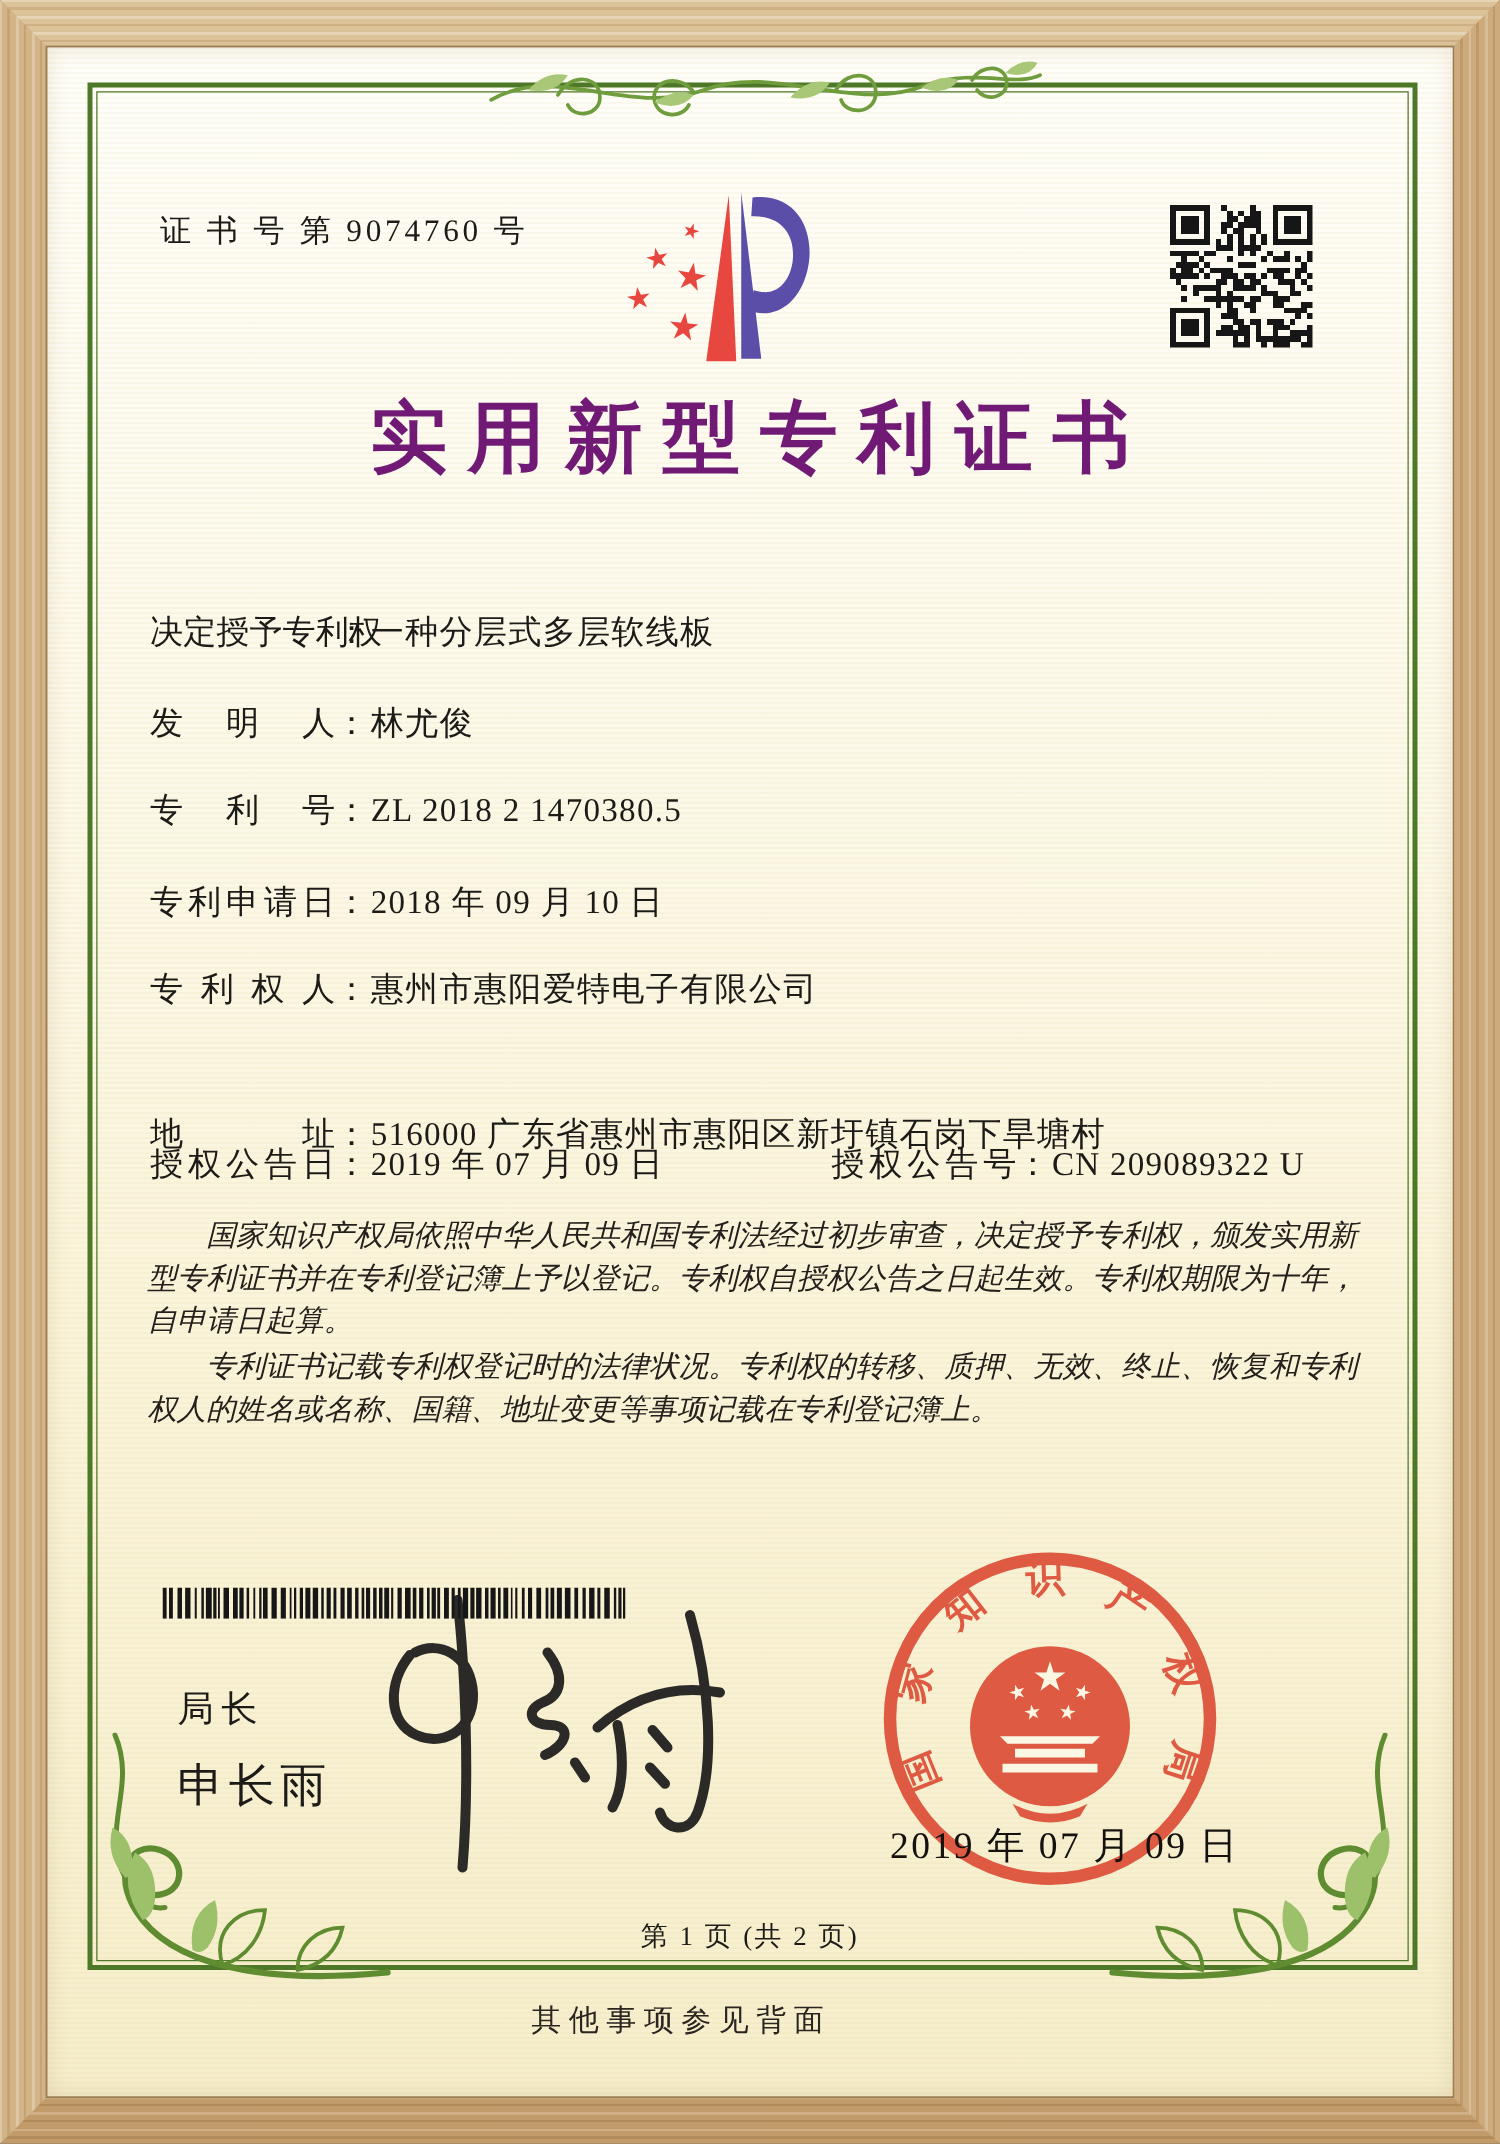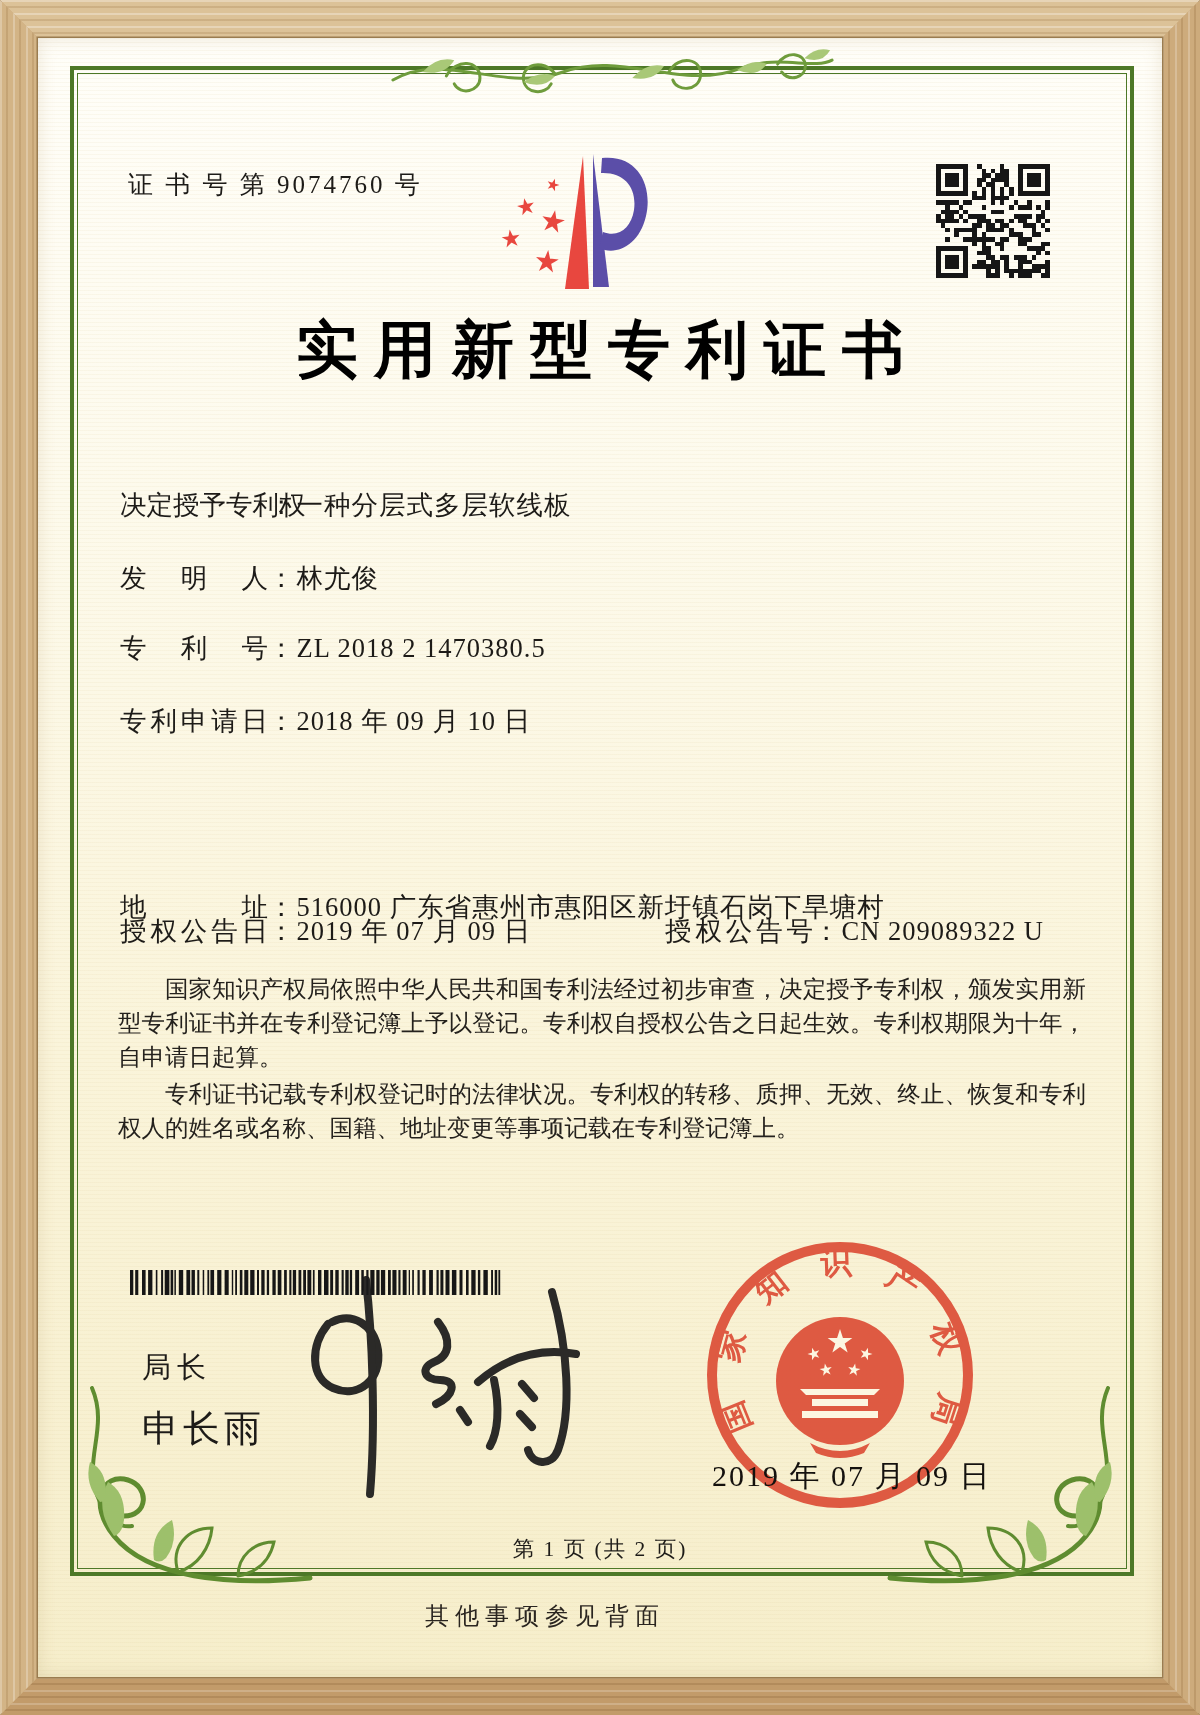--- a/index.html
+++ b/index.html
@@ -37,29 +37,29 @@
   .gborder{position:absolute;left:70px;top:66px;width:1056px;height:1502px;z-index:3;
     border:4px solid #4d7827;}
   .gborder .inner{position:absolute;inset:3px;border:1.6px solid #4d7827;}
   .orn{position:absolute;z-index:4;pointer-events:none;}
   
   .content{position:absolute;inset:0;z-index:5;color:#1d1b18;}
   .cert-no{position:absolute;left:100px;top:168px;font-size:25px;letter-spacing:3px;margin-left:28px;}
   .logo{position:absolute;left:462px;top:126px;}
   .qr{position:absolute;left:936px;top:164px;}
   .title{position:absolute;left:0;right:0;top:308px;text-align:center;
-    font-size:62px;font-weight:bold;letter-spacing:16px;text-indent:16px;color:#000000;}
+    font-size:62px;font-weight:bold;letter-spacing:16px;text-indent:16px;color:#701a75;}
   .field-row{position:absolute;left:120px;font-size:26.5px;white-space:nowrap;}
   .f-label{display:inline-block;width:148px;text-align:justify;text-align-last:justify;vertical-align:bottom;}
   .f-colon{display:inline-block;margin-right:2px;}
   .f-value{letter-spacing:1px;}
   .pair2{position:absolute;left:545px;top:0;}
   .pair2 .f-label{width:148px;}
   .body-text{position:absolute;left:118px;width:968px;font-size:23.5px;line-height:34px;
-    text-align:justify;color:#24211d;}
+    text-align:justify;color:#24211d;font-style:italic;}
   .body-text p{margin:0 0 3px 0;text-indent:2em;}
   .barcode{position:absolute;left:130px;top:1270px;}
   .director-title{position:absolute;left:142px;top:1348px;font-size:29px;letter-spacing:6px;}
   .director-name{position:absolute;left:142px;top:1404px;font-size:37px;letter-spacing:4px;text-align:center;}
   .signature{position:absolute;left:270px;top:1262px;z-index:7;}
   .seal{position:absolute;left:700px;top:1235px;z-index:6;opacity:.93;}
   .seal-date{position:absolute;left:712px;top:1456px;z-index:7;font-size:30px;letter-spacing:2px;color:#14110e;}
   .page-info{position:absolute;left:0;right:0;top:1534px;text-align:center;font-size:21.5px;letter-spacing:2px;}
   .back-note{position:absolute;left:0;right:110px;top:1600px;text-align:center;font-size:24px;letter-spacing:6px;color:#2a2520;}
 </style>
@@ -469,20 +469,23 @@
     </div>
     <div class="field-row" style="top:560px">
       <span class="f-label">发明人</span><span class="f-colon">：</span><span class="f-value">林尤俊</span>
     </div>
     <div class="field-row" style="top:630px">
       <span class="f-label">专利号</span><span class="f-colon">：</span><span class="f-value">ZL 2018 2 1470380.5</span>
     </div>
     <div class="field-row" style="top:703px">
       <span class="f-label">专利申请日</span><span class="f-colon">：</span><span class="f-value">2018 年 09 月 10 日</span>
     </div>
+    <div class="field-row" style="top:773px">
+      <span class="f-label">专利权人</span><span class="f-colon">：</span><span class="f-value">惠州市惠阳爱特电子有限公司</span>
+    </div>
     <div class="field-row" style="top:889px">
       <span class="f-label">地址</span><span class="f-colon">：</span><span class="f-value">516000  广东省惠州市惠阳区新圩镇石岗下旱塘村</span>
     </div>
     <div class="field-row" style="top:913px">
       <span class="f-label">授权公告日</span><span class="f-colon">：</span><span class="f-value">2019 年 07 月 09 日</span>
       <span class="pair2">
         <span class="f-label">授权公告号</span><span class="f-colon">：</span><span class="f-value">CN 209089322 U</span>
       </span>
     </div>
 

